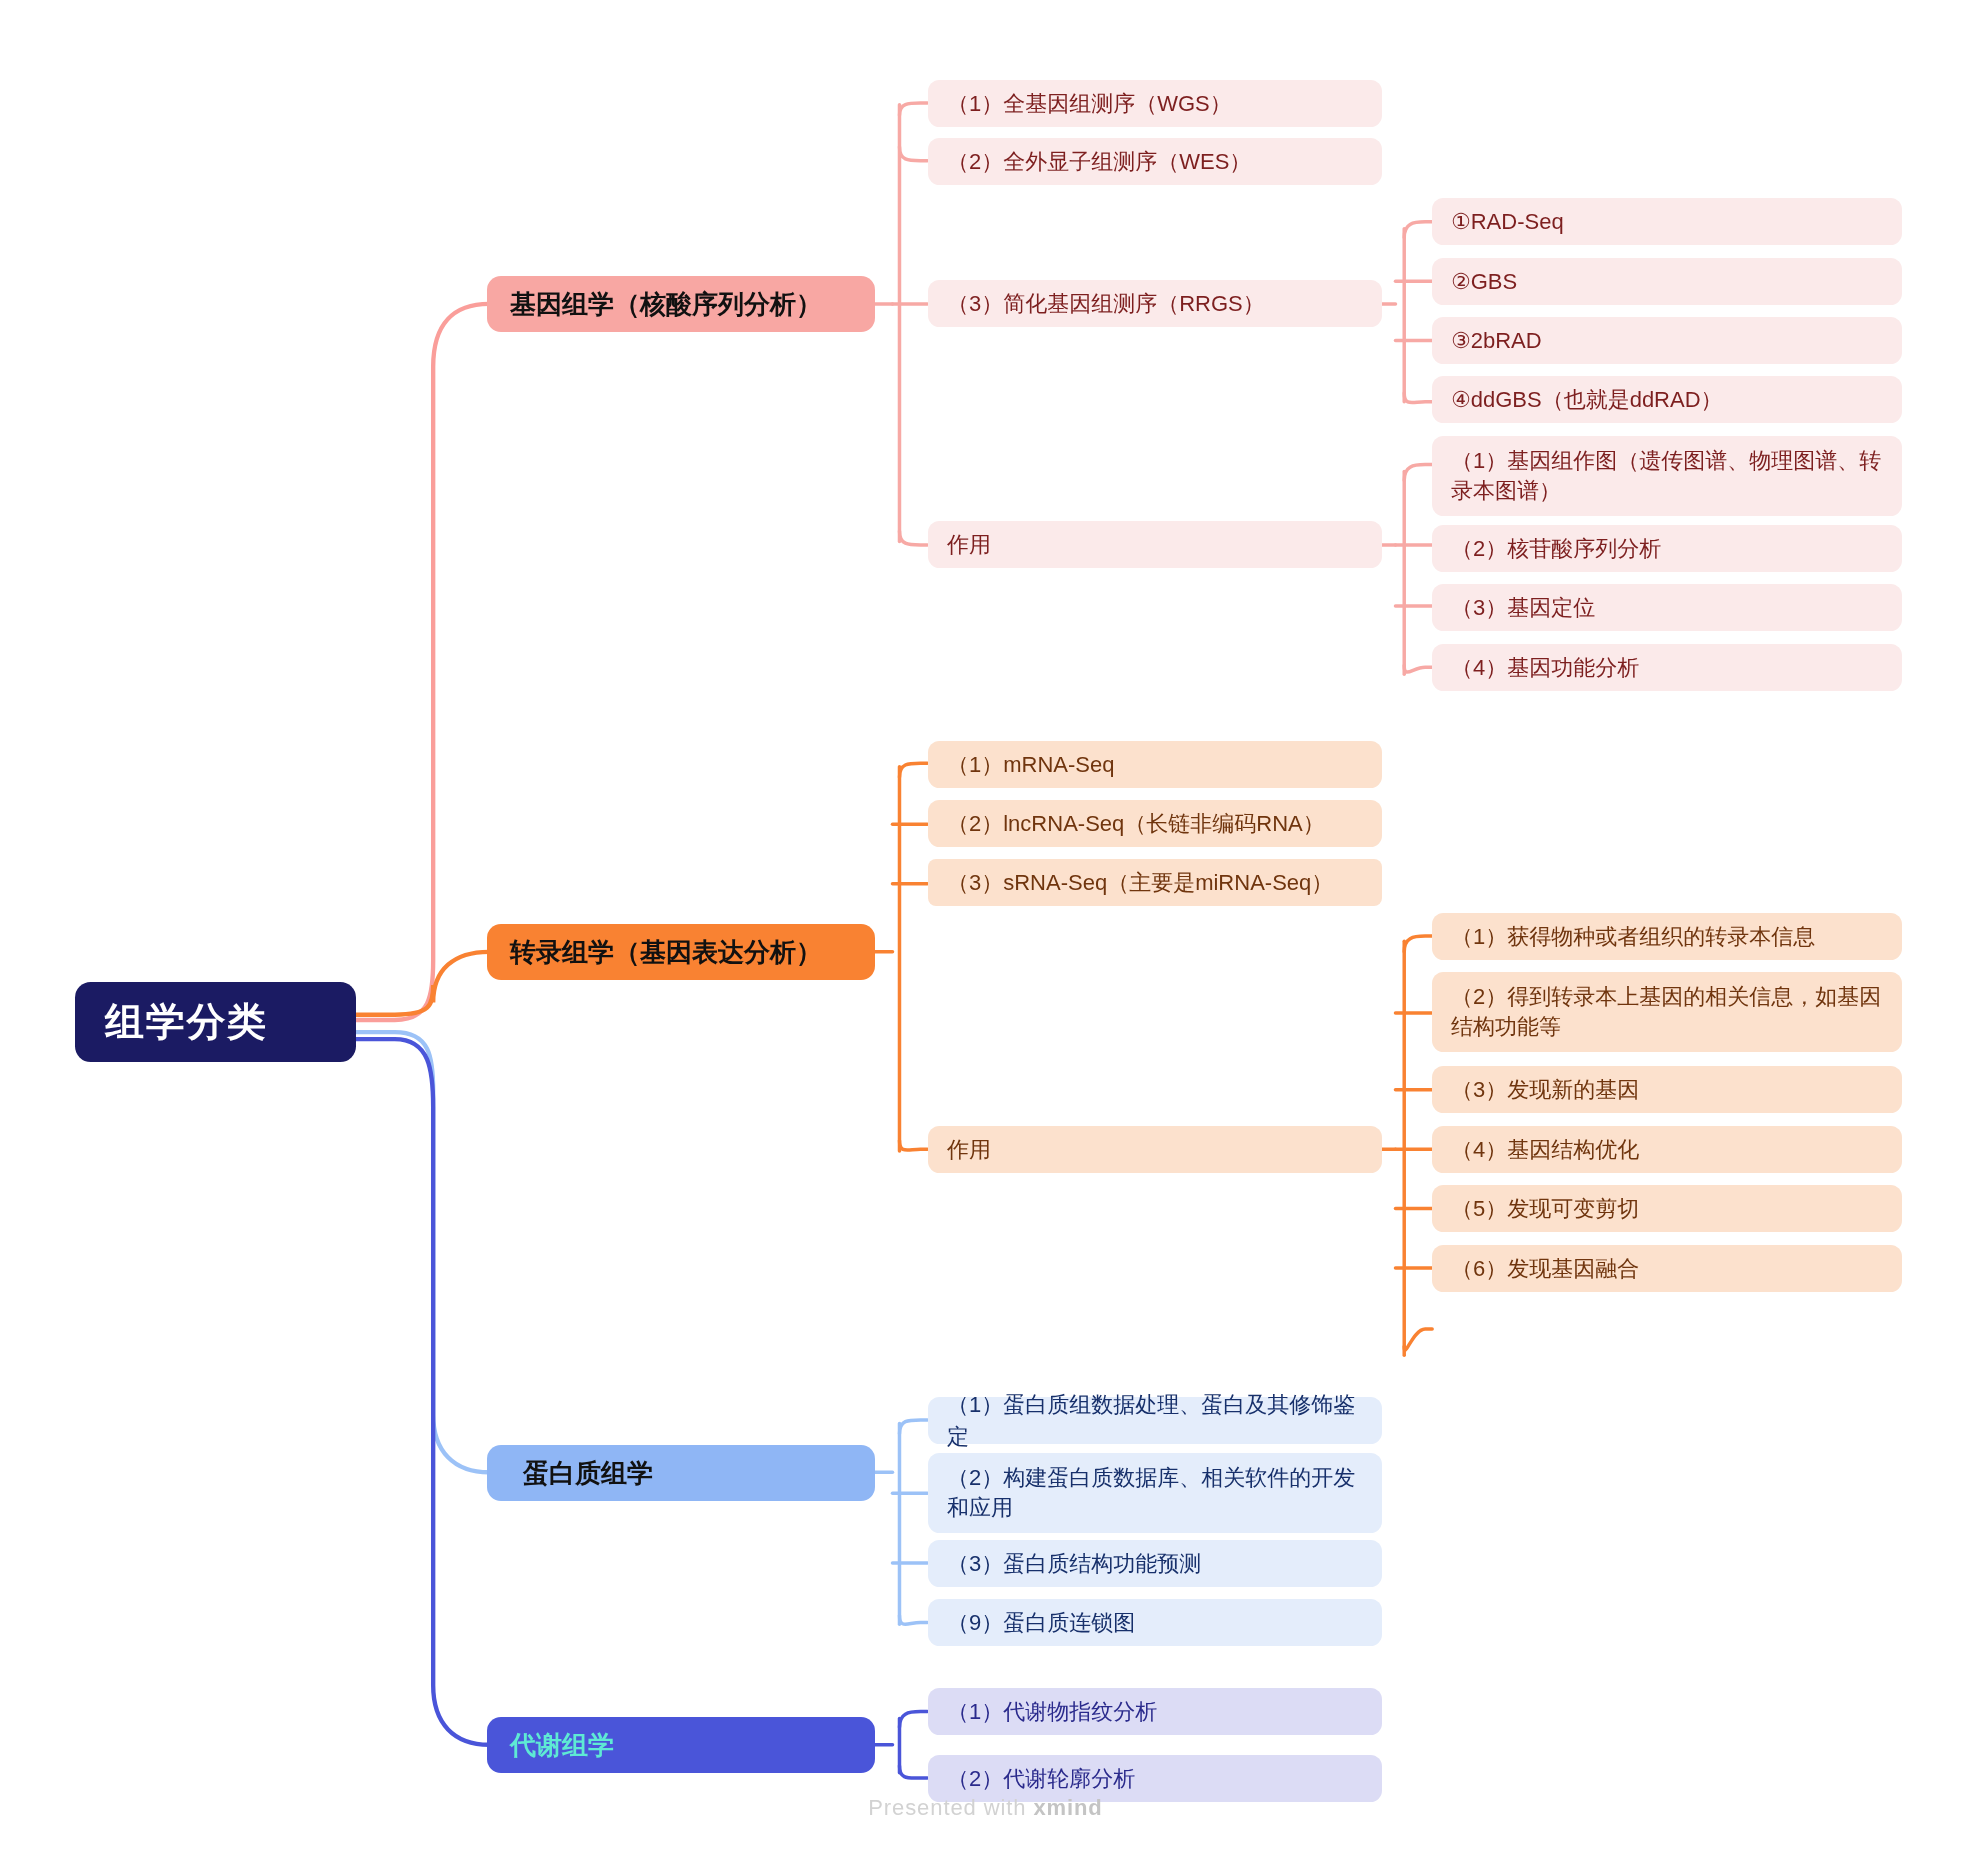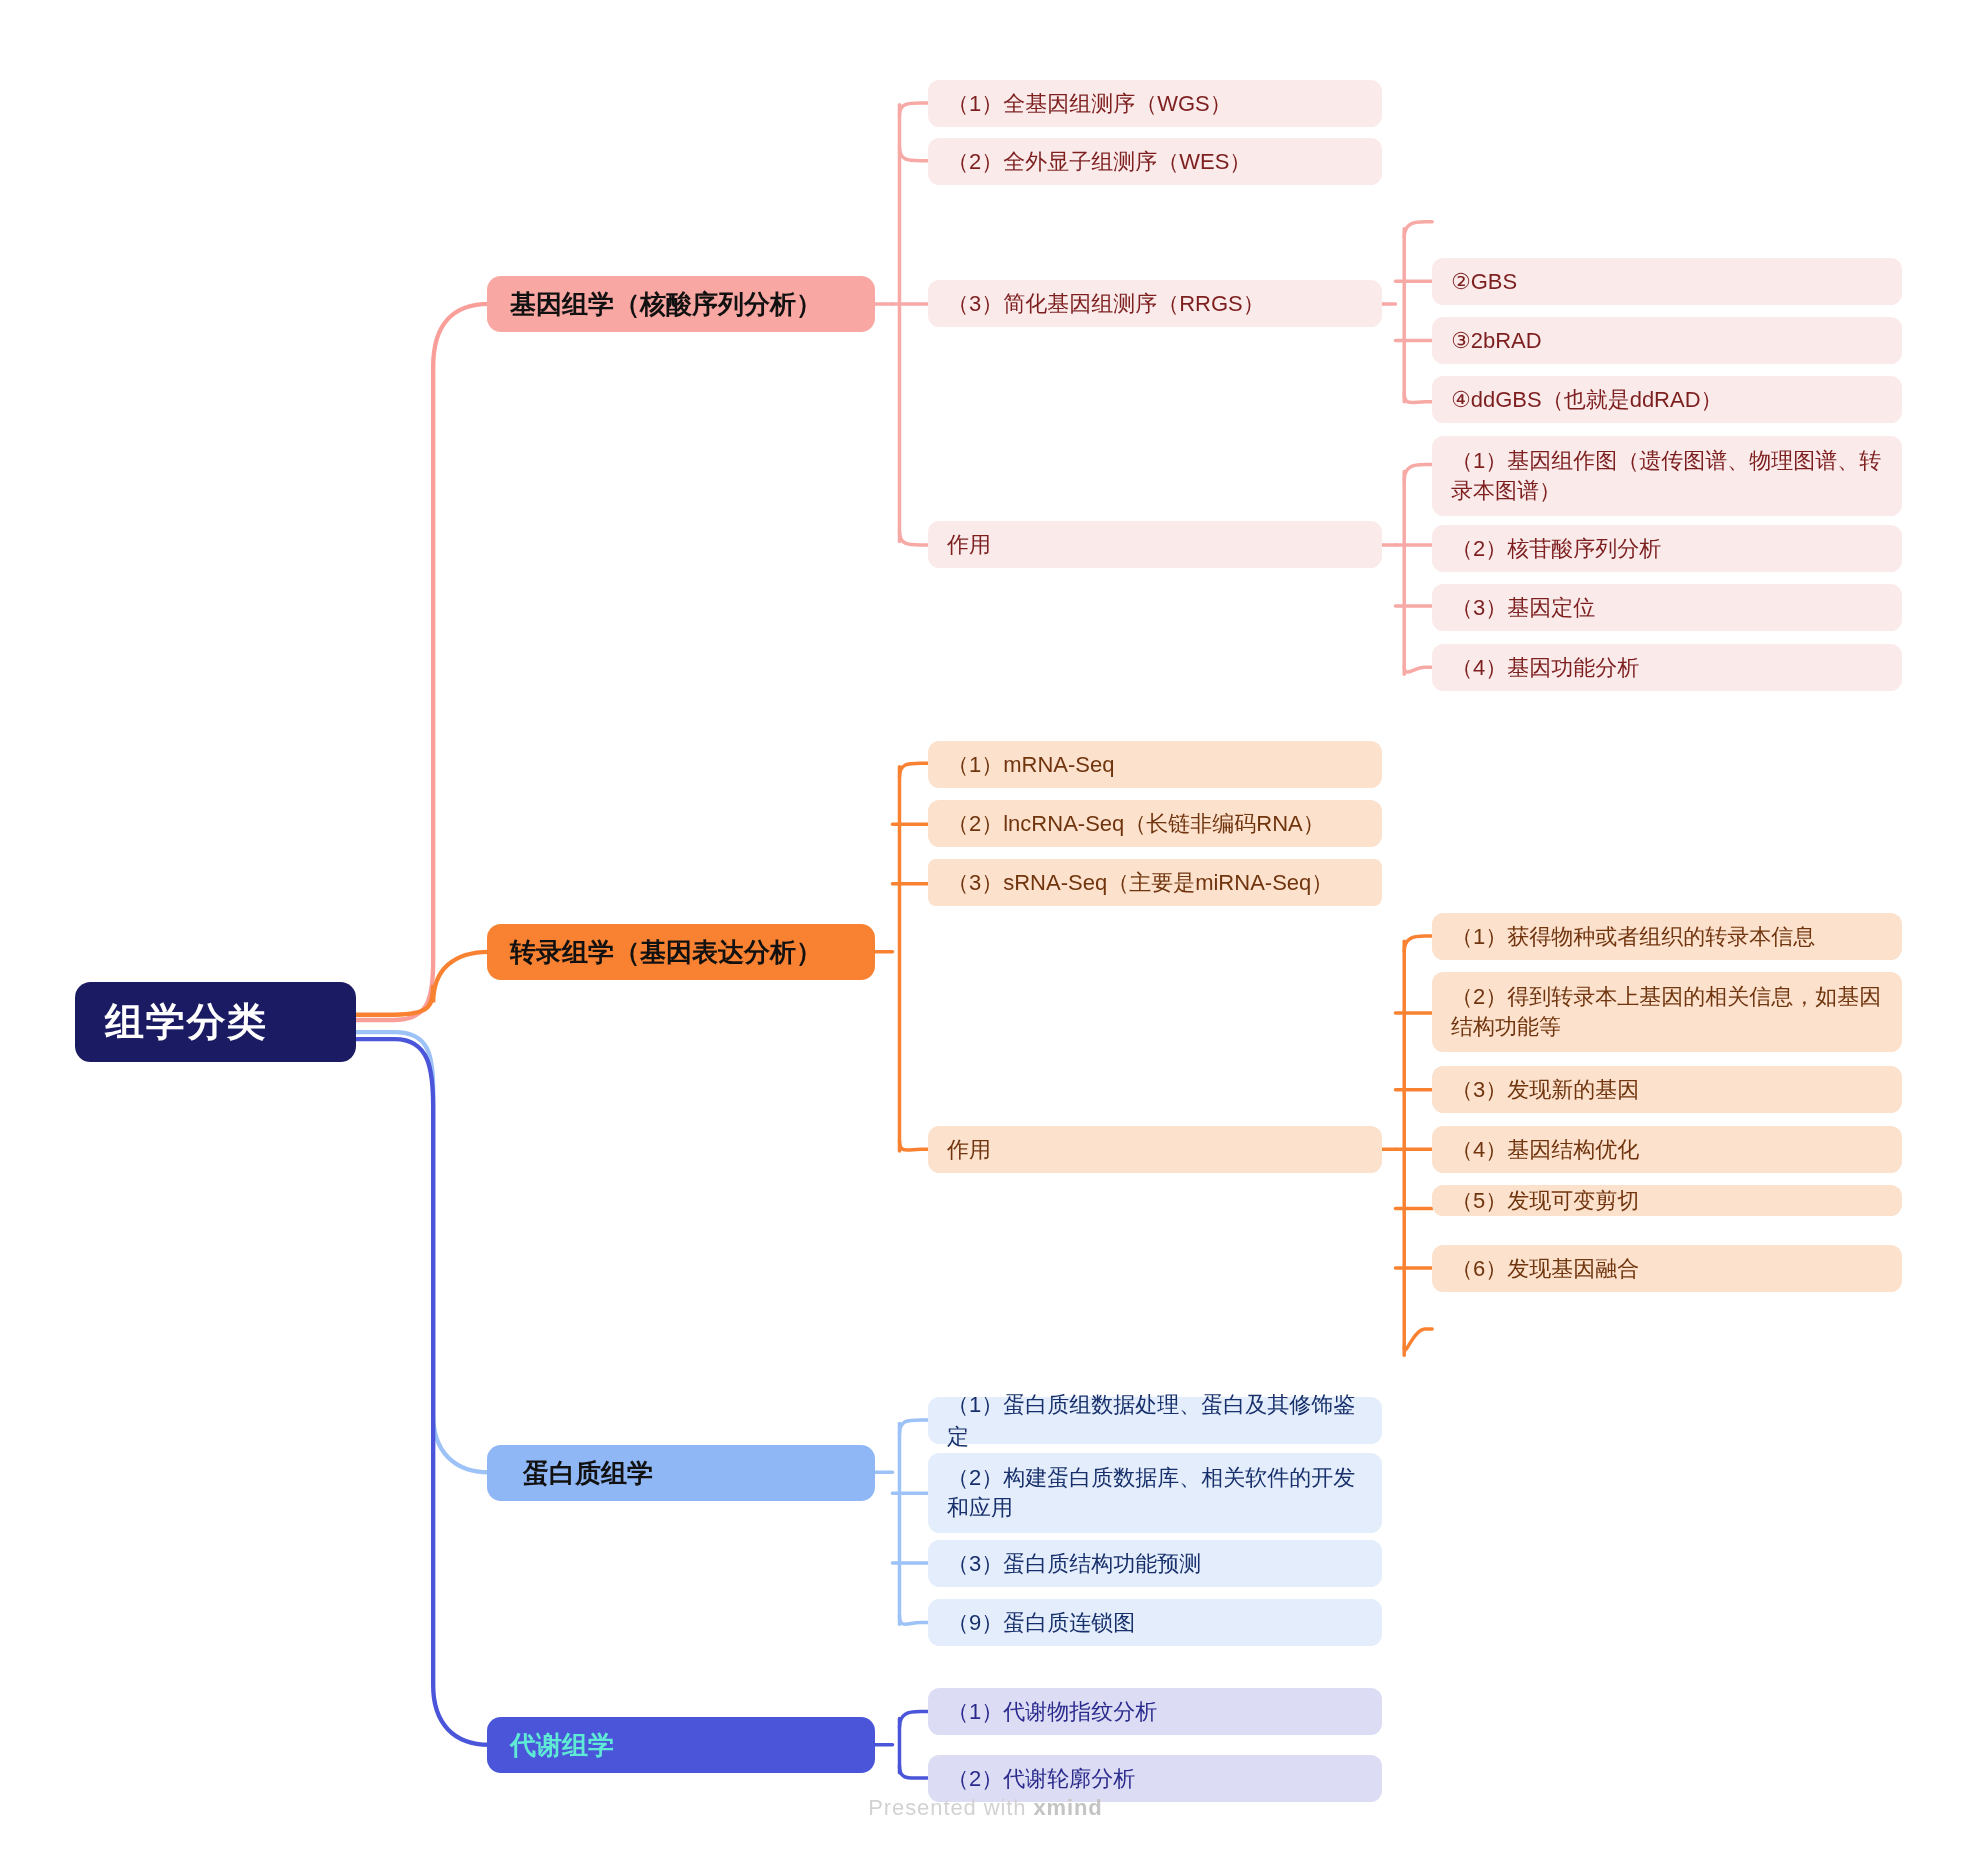--- a/index.html
+++ b/index.html
@@ -165,20 +165,23 @@
   <div class="node leaf p2" style="left:928px; top:138px; width:454px; height:47px;">
     <span class="txt">（2）全外显子组测序（WES）</span>
   </div>
   <div class="node leaf p2" style="left:928px; top:280px; width:454px; height:47px;">
     <span class="txt">（3）简化基因组测序（RRGS）</span>
   </div>
   <div class="node leaf p2" style="left:928px; top:521px; width:454px; height:47px;">
     <span class="txt">作用</span>
   </div>
 
+  <div class="node leaf p2" style="left:1432px; top:198px; width:470px; height:47px;">
+    <span class="txt">①RAD-Seq</span>
+  </div>
   <div class="node leaf p2" style="left:1432px; top:258px; width:470px; height:47px;">
     <span class="txt">②GBS</span>
   </div>
   <div class="node leaf p2" style="left:1432px; top:317px; width:470px; height:47px;">
     <span class="txt">③2bRAD</span>
   </div>
   <div class="node leaf p2" style="left:1432px; top:376px; width:470px; height:47px;">
     <span class="txt">④ddGBS（也就是ddRAD）</span>
   </div>
 
@@ -217,21 +220,21 @@
   </div>
   <div class="node leaf o2 two-line" style="left:1432px; top:972px; width:470px; height:80px;">
     <span class="txt">（2）得到转录本上基因的相关信息，如基因结构功能等</span>
   </div>
   <div class="node leaf o2" style="left:1432px; top:1066px; width:470px; height:47px;">
     <span class="txt">（3）发现新的基因</span>
   </div>
   <div class="node leaf o2" style="left:1432px; top:1126px; width:470px; height:47px;">
     <span class="txt">（4）基因结构优化</span>
   </div>
-  <div class="node leaf o2" style="left:1432px; top:1185px; width:470px; height:31px;">
+  <div class="node leaf o2" style="left:1432px; top:1185px; width:470px; height:47px;">
     <span class="txt">（5）发现可变剪切</span>
   </div>
   <div class="node leaf o2" style="left:1432px; top:1245px; width:470px; height:47px;">
     <span class="txt">（6）发现基因融合</span>
   </div>
 
   <div class="node main prot" style="left:487px; top:1445px; width:388px; height:56px;padding-left:36px;">
     <span class="txt">蛋白质组学</span>
   </div>
 

